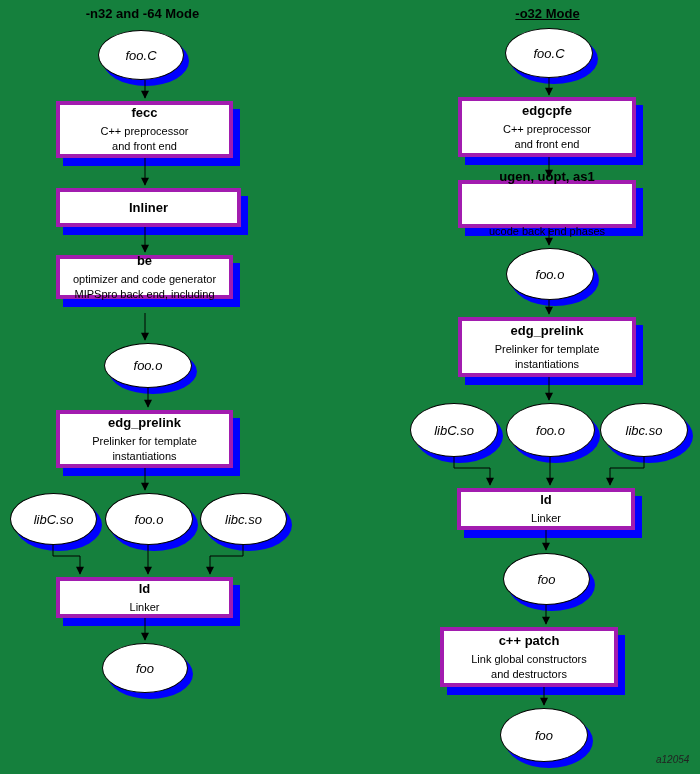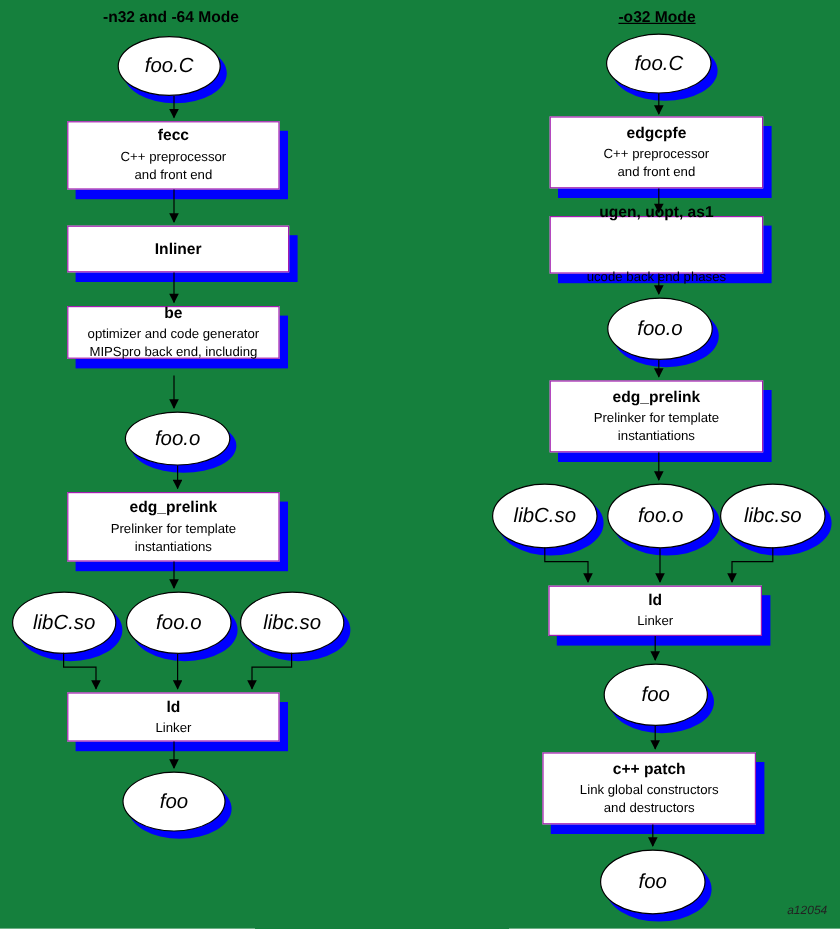--- a/index.html
+++ b/index.html
@@ -7,33 +7,33 @@
     position:relative; width:700px; height:774px; background:#15803d;
     font-family:"Liberation Sans", sans-serif; color:#000; overflow:hidden;
   }
   .wires { position:absolute; left:0; top:0; pointer-events:none; z-index:5; }
   .col-title {
     position:absolute; font-weight:bold; font-size:13px; text-align:center;
     white-space:nowrap;
   }
   .box {
     position:absolute; box-sizing:border-box; background:#ffffff;
-    border:1px solid #a21caf; box-shadow:7px 8px 0 0 #0000ff;
+    border:4px solid #a21caf; box-shadow:7px 8px 0 0 #0000ff;
     display:flex; flex-direction:column; align-items:center; justify-content:center;
     text-align:center; z-index:2;
   }
   .bt { font-weight:bold; font-size:13px; line-height:15px; }
   .bt:not(:only-child) { margin-bottom:4px; }
   .bs { font-size:11px; line-height:15px; }
   .ellipse {
     position:absolute; box-sizing:border-box; background:#ffffff;
     border:1px solid #000; border-radius:50%;
     box-shadow:5px 6px 0 0 #0000ff;
     display:flex; align-items:center; justify-content:center;
-    font-style:italic; font-size:17px; z-index:2;
+    font-style:italic; font-size:13px; z-index:2;
   }
   .fig-label { position:absolute; font-style:italic; font-size:10px; color:#222;text-align:right; }
 </style>
 </head>
 <body>
 
 <div class="stage">
 
   <div class="col-title" style="left:70px; top:6px; width:145px;">-n32 and -64 Mode</div>
   <div class="col-title" style="left:480px; top:6px; width:135px;text-decoration:underline;">-o32 Mode</div>
@@ -124,21 +124,21 @@
 
   <div class="box" style="left:457px; top:488px; width:178px; height:42px;">
     <div class="bt">ld</div>
     <div class="bs">Linker</div>
   </div>
 
   <div class="ellipse" style="left:503px; top:553px; width:87px; height:52px;">
     <span>foo</span>
   </div>
 
-  <div class="box" style="left:452px; top:627px; width:178px; height:60px;">
+  <div class="box" style="left:440px; top:627px; width:178px; height:60px;">
     <div class="bt">c++ patch</div>
     <div class="bs">Link global constructors</div>
     <div class="bs">and destructors</div>
   </div>
 
   <div class="ellipse" style="left:500px; top:708px; width:88px; height:54px;">
     <span>foo</span>
   </div>
 
   <div class="fig-label" style="left:656px; top:754px;">a12054</div>

